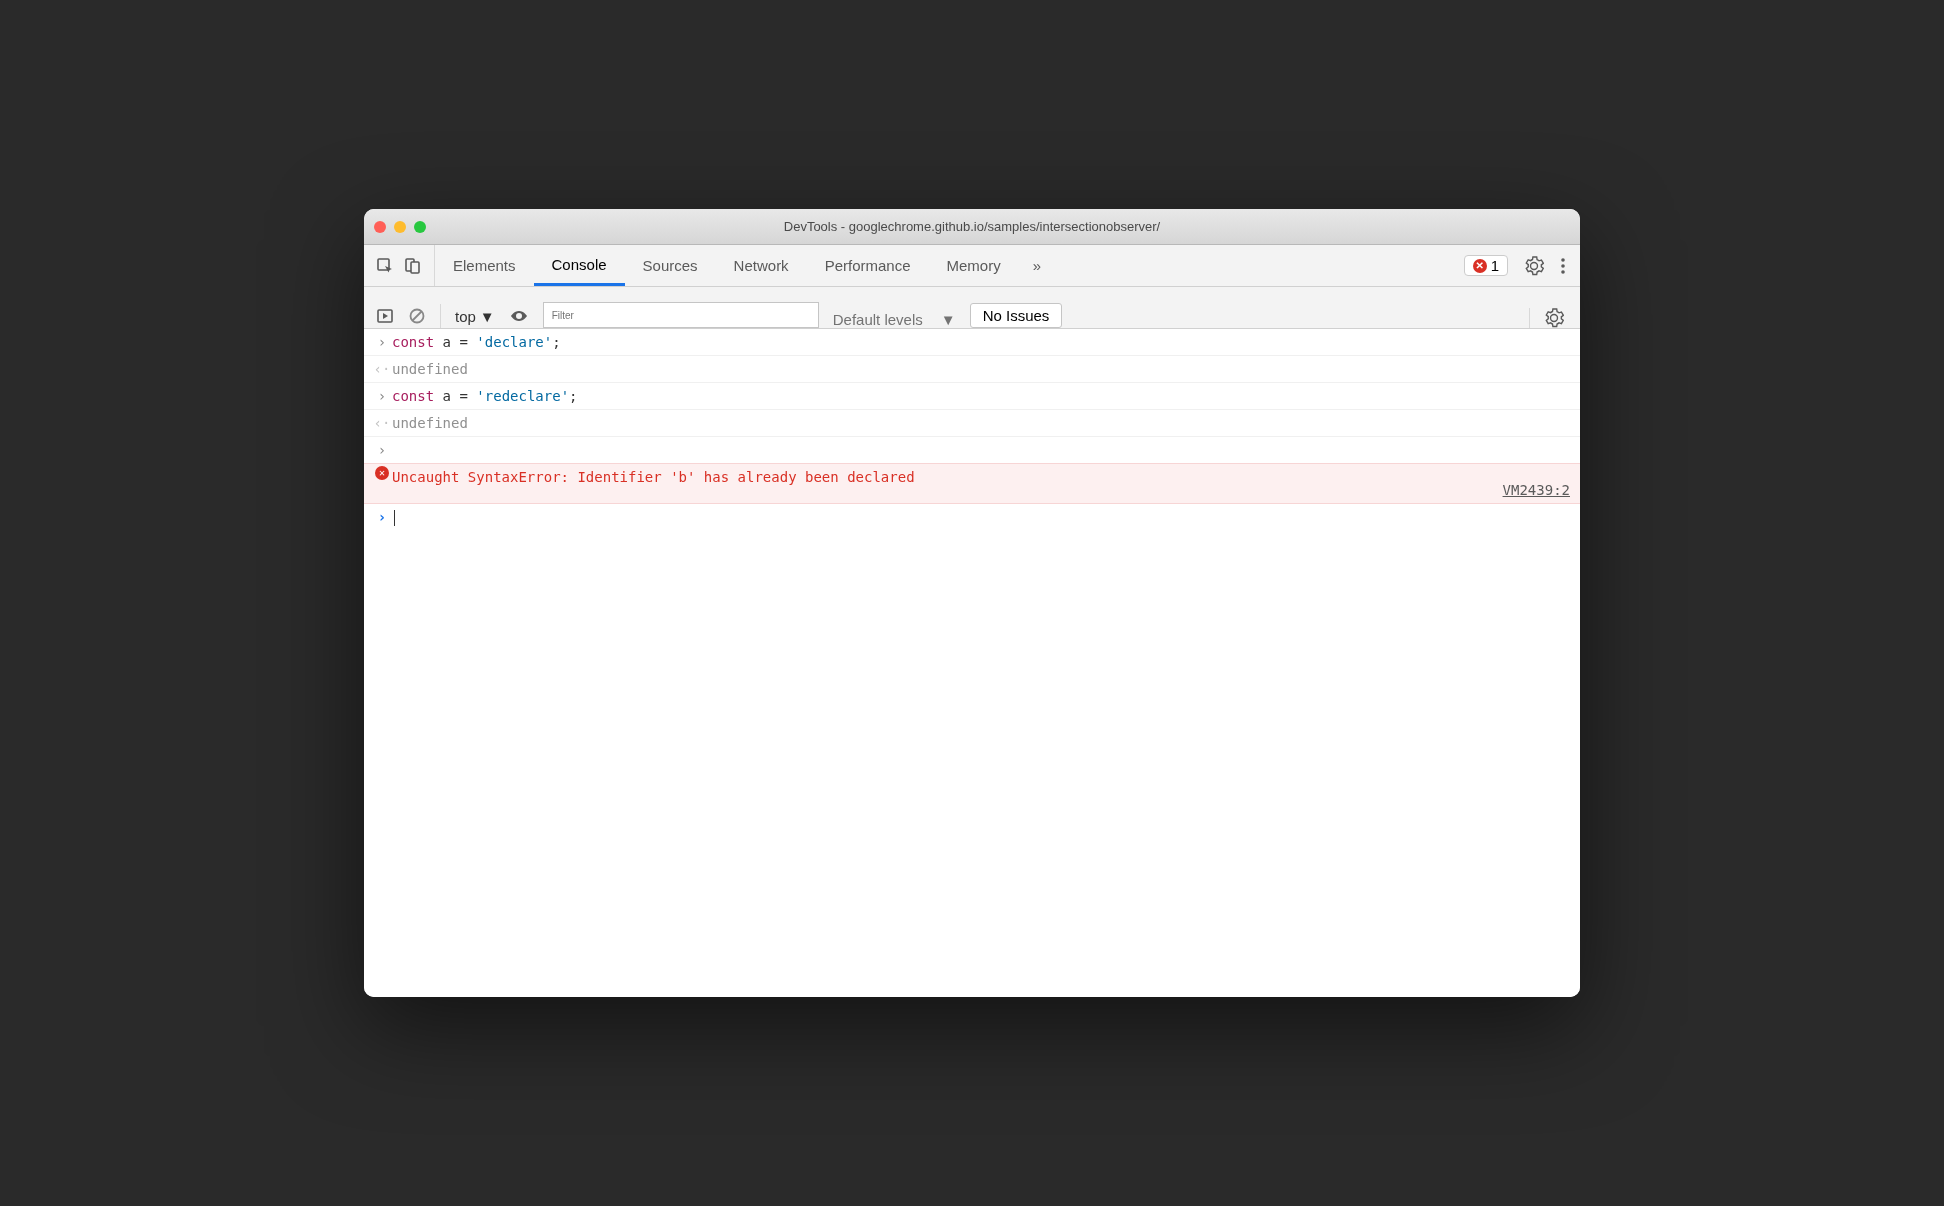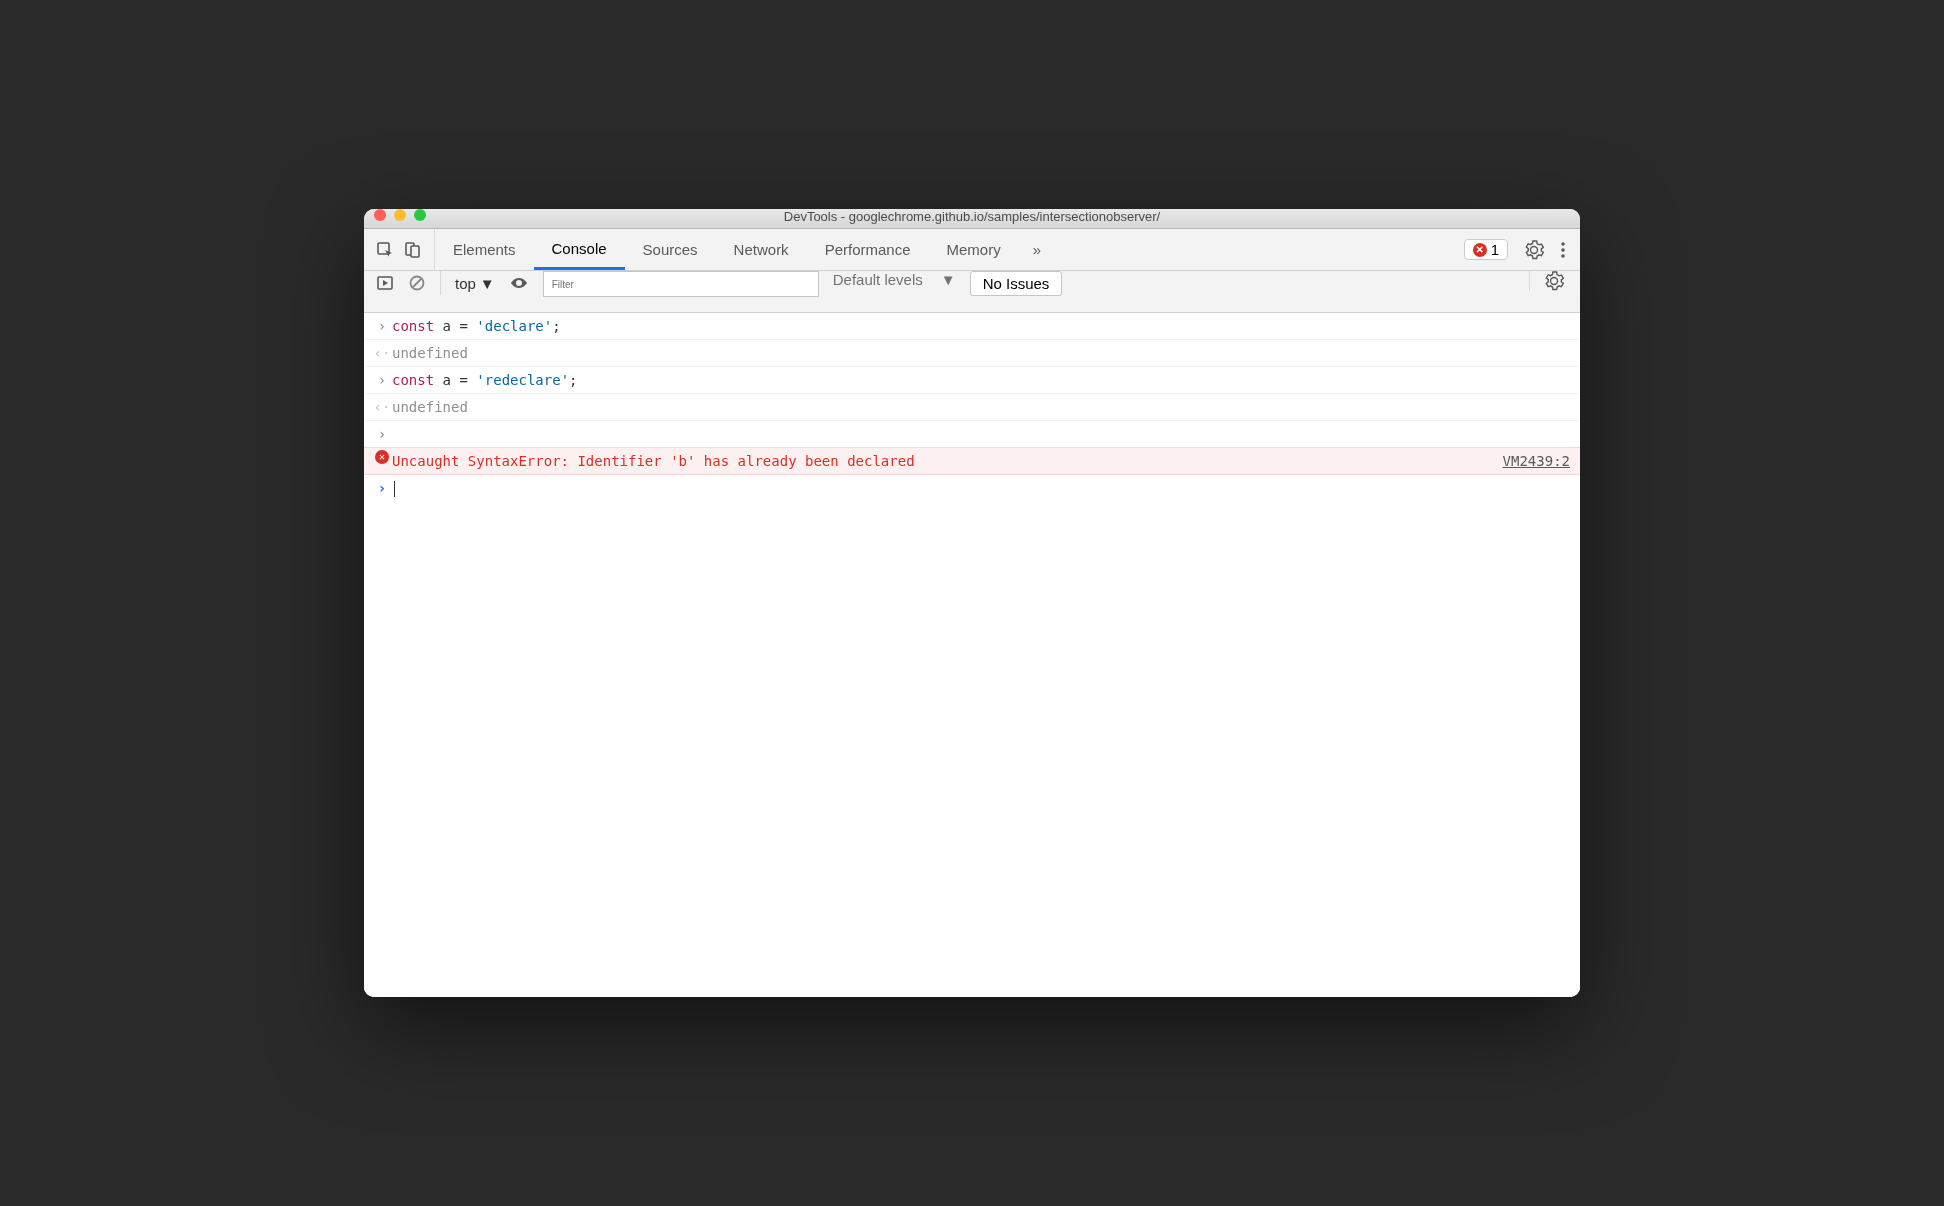--- a/index.html
+++ b/index.html
@@ -16,25 +16,25 @@
   width: 1216px;
   height: 788px;
   background: #fff;
   border-radius: 10px;
   box-shadow: 0 30px 90px rgba(0,0,0,.55);
   overflow: hidden;
   display: flex;
   flex-direction: column;
 }
 .titlebar {
-  height: 20px;
+  height: 36px;
   background: linear-gradient(#e8e8e8,#d6d6d6);
   border-bottom: 1px solid #b8b8b8;
   display: flex;
-  align-items: flex-start;
+  align-items: center;
   position: relative;
 }
 .tl-buttons { display: flex; gap: 8px; margin-left: 10px; }
 .tl-btn { width: 12px; height: 12px; border-radius: 50%; }
 .tl-close { background:#ff5f57; }
 .tl-min { background:#febc2e; }
 .tl-max { background:#28c840; }
 .titlebar-title {
   position: absolute; left: 0; right: 0; text-align: center;
   font-size: 13px; color: #4a4a4a; pointer-events: none;
@@ -53,21 +53,21 @@
 .tab-overflow { padding:0 14px; display:flex; align-items:center; color:#5a5a5a; }
 .tabstrip-right { margin-left:auto; display:flex; align-items:center; gap:16px; padding-right:14px; }
 .err-badge { display:flex; align-items:center; gap:4px; border:1px solid #ccc; border-radius:4px; padding:1px 8px; background:#fff;}
 .err-dot { width:14px; height:14px; border-radius:50%; background:#d93025; display:inline-flex; align-items:center; justify-content:center; color:#fff; font-size:10px; font-weight:bold;}
 .icon-gear, .icon-more, .icon-eye, .icon-clear, .icon-play, .icon-inspect, .icon-device { color:#5a5a5a; }
 .subbar {
   height: 42px;
   border-bottom: 1px solid #d0d0d0;
   background:#f3f3f3;
   display:flex;
-  align-items:flex-start;
+  align-items:flex-end;
   gap:14px;
   padding:0 12px;
   font-size:15px;
 }
 .sb-group { display:flex; align-items:center; gap:14px; }
 .ctx-select { display:flex; align-items:center; gap:4px; color:#333; }
 .filter-input {
   width:276px; height:26px; border:1px solid #c5c5c5; background:#fff;
   padding:0 8px; font-size:10px; color:#999;
 }
@@ -85,21 +85,21 @@
 .row { display:flex; padding:2px 10px 2px 8px; border-bottom:1px solid #f0f0f0; }
 .row.no-border { border-bottom:none; }
 .row .gutter { width:20px; flex-shrink:0; display:flex; justify-content:center; color:#a0a0a0;}
 .row .content { flex:1; white-space:pre; }
 .row.input .gutter { color:#888; }
 .row.result .gutter { color:#c3c3c3; }
 .row.error { background:#fdf0f0; border-top:1px solid #f7d5d5; border-bottom:1px solid #f7d5d5;}
 .row.error .gutter .err-circle { width:14px; height:14px; border-radius:50%; background:#d93025; color:#fff; font-size:10px; font-weight:bold; display:inline-flex; align-items:center; justify-content:center;}
 .row.error .content { color:#d93025; }
 .row.prompt .gutter { color:#1a73e8; font-weight:bold; }
-.source-link { margin-left:auto; color:#5a5a5a; text-decoration:underline; cursor:pointer; padding-left:20px;}
+.source-link { margin-left:auto; color:#5a5a5a; text-decoration:underline; cursor:pointer; padding-left:20px;margin-top:13px;}
 .kw { color:#a71d5d; }
 .str { color:#0369a1; }
 .ident { color:#333; }
 .op { color:#333; }
 .undef { color:#909090; }
 .cursor-caret { display:inline-block; width:1px; height:16px; background:#333; vertical-align:middle; margin-left:2px;}
 svg { display:block; }
 .sep { width:1px; height:24px; background:#d8d8d8; }
 </style>
 </head>

